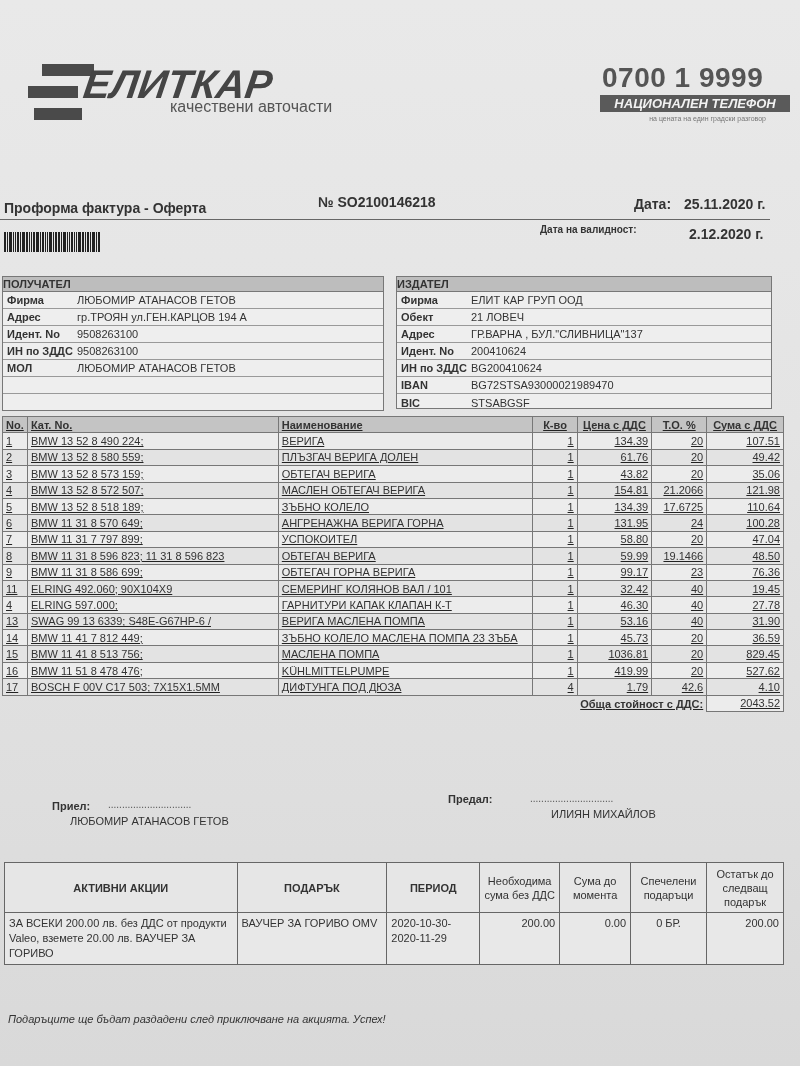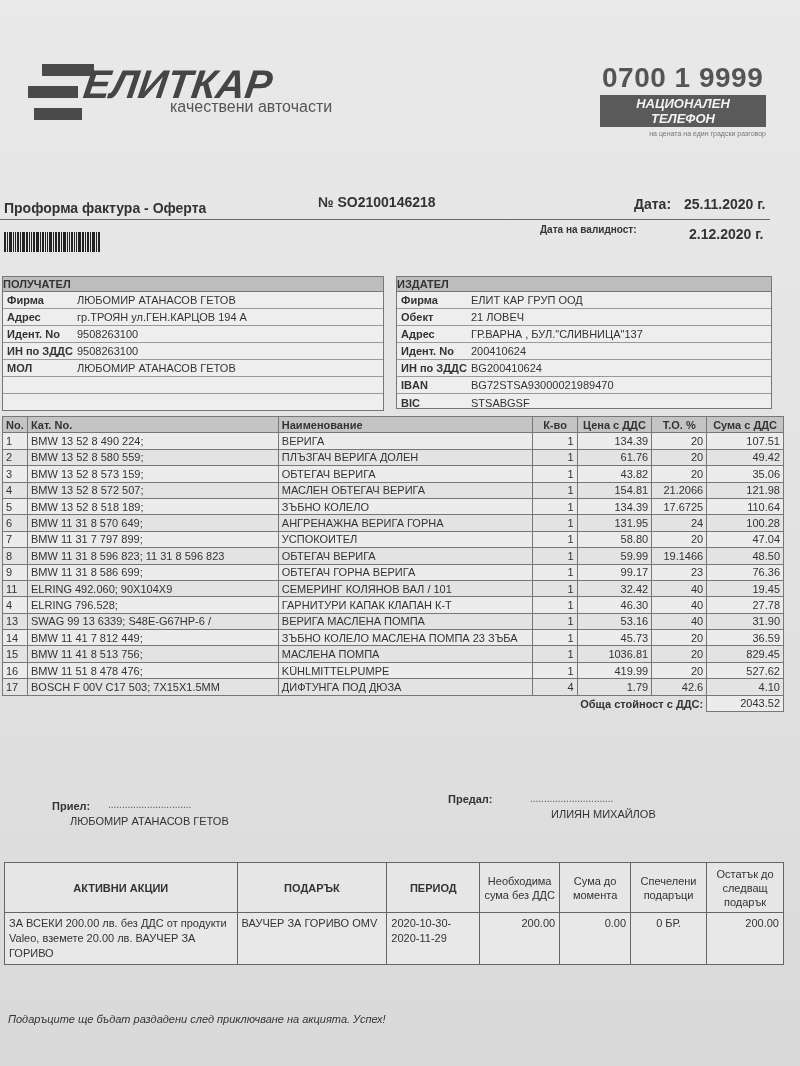--- a/index.html
+++ b/index.html
@@ -13,21 +13,21 @@
   .logo-stripes { position: absolute; left: 0; top: 0; width: 90px; height: 62px; }
   .stripe { position: absolute; height: 12px; background: #4a4a4a; }
   .logo-word { position: absolute; left: 74px; top: 2px; font-weight: bold; font-style: italic;
     font-size: 40px; color: #454545; letter-spacing: 0px; transform: skewX(-8deg); }
   .logo-tag { position: absolute; left: 160px; top: 38px; font-size: 16px; color: #555; }
 
   
   .phone { position: absolute; left: 600px; top: 62px; width: 170px; }
   .phone-num { font-size: 28px; font-weight: bold; color: #555; letter-spacing: 0.5px; text-align: left; padding-left: 2px; }
   .phone-banner { margin-top: 1px; background: #5a5a5a; color: #f2f2f2; font-weight: bold; font-style: italic;
-    font-size: 13px; padding: 1px 4px; width: 166px; text-align: center; }
+    font-size: 13px; padding: 1px 4px; width: 190px; text-align: center; }
   .phone-sub { font-size: 7px; color: #777; text-align: right; margin-top: 3px; padding-right: 4px; }
 
   
   .title-row { position: absolute; left: 0; top: 192px; width: 770px; height: 24px; }
   .doc-title { position: absolute; left: 4px; top: 8px; font-size: 14px; font-weight: bold; color: #333; }
   .doc-number { position: absolute; left: 318px; top: 2px; font-size: 14px; font-weight: bold; color: #333; }
   .doc-date-label { position: absolute; left: 634px; top: 4px; font-size: 14px; font-weight: bold; color: #333; }
   .doc-date { position: absolute; left: 684px; top: 4px; font-size: 14px; font-weight: bold; color: #333; }
   .title-rule { position: absolute; left: 0; top: 219px; width: 770px; height: 1px; background: #666; }
   .valid-label { position: absolute; left: 540px; top: 224px; font-size: 10px; font-weight: bold; color: #333; }
@@ -40,21 +40,21 @@
   .party-head { background: #bdbdbd; font-size: 11px; font-weight: bold; height: 15px; line-height: 15px;
     border-bottom: 1px solid #777; color: #333; }
   .party-row { height: 17px; border-bottom: 1px solid #999; display: flex; align-items: center; font-size: 11px; }
   .party-row:last-child { border-bottom: none; }
   .party-label { width: 74px; padding-left: 4px; font-weight: bold; color: #333; }
   .party-value { color: #333; }
   .recipient { left: 2px; top: 276px; width: 382px; height: 135px; }
   .issuer { left: 396px; top: 276px; width: 376px; height: 133px; }
 
   
-  .items { position: absolute; left: 2px; top: 416px; width: 782px; border-collapse: collapse; font-size: 11px; }
+  .items { position: absolute; left: 2px; top: 416px; width: 782px; border-collapse: collapse; font-size: 11px; text-decoration: underline; }
   .items th, .items td { border: 1px solid #777; height: 16.4px; padding: 0 3px; white-space: nowrap; color: #333; }
   .items th { background: #c4c4c4; font-weight: bold; text-align: left; }
   .items th.c, .items td.c { text-align: center; }
   .items th.r, .items td.r { text-align: right; }
   .items td { background: #ececec; }
   .items tr:nth-child(even) td { background: #e3e3e3; }
   .items .total-row td { border: none; background: transparent; font-weight: bold; }
   .items .total-row td.total-val { border: 1px solid #777; font-weight: normal; text-align: right; background: #ececec; }
 
   
@@ -318,21 +318,21 @@
           <td>11</td>
           <td>ELRING 492.060; 90X104X9</td>
           <td>СЕМЕРИНГ КОЛЯНОВ ВАЛ / 101</td>
           <td class="r">1</td>
           <td class="r">32.42</td>
           <td class="r">40</td>
           <td class="r">19.45</td>
         </tr>
         <tr>
           <td>4</td>
-          <td>ELRING 796.528;</td>
+          <td>ELRING 597.000;</td>
           <td>ГАРНИТУРИ КАПАК КЛАПАН К-Т</td>
           <td class="r">1</td>
           <td class="r">46.30</td>
           <td class="r">40</td>
           <td class="r">27.78</td>
         </tr>
         <tr>
           <td>13</td>
           <td>SWAG 99 13 6339; S48E-G67HP-6 /</td>
           <td>ВЕРИГА МАСЛЕНА ПОМПА</td>

